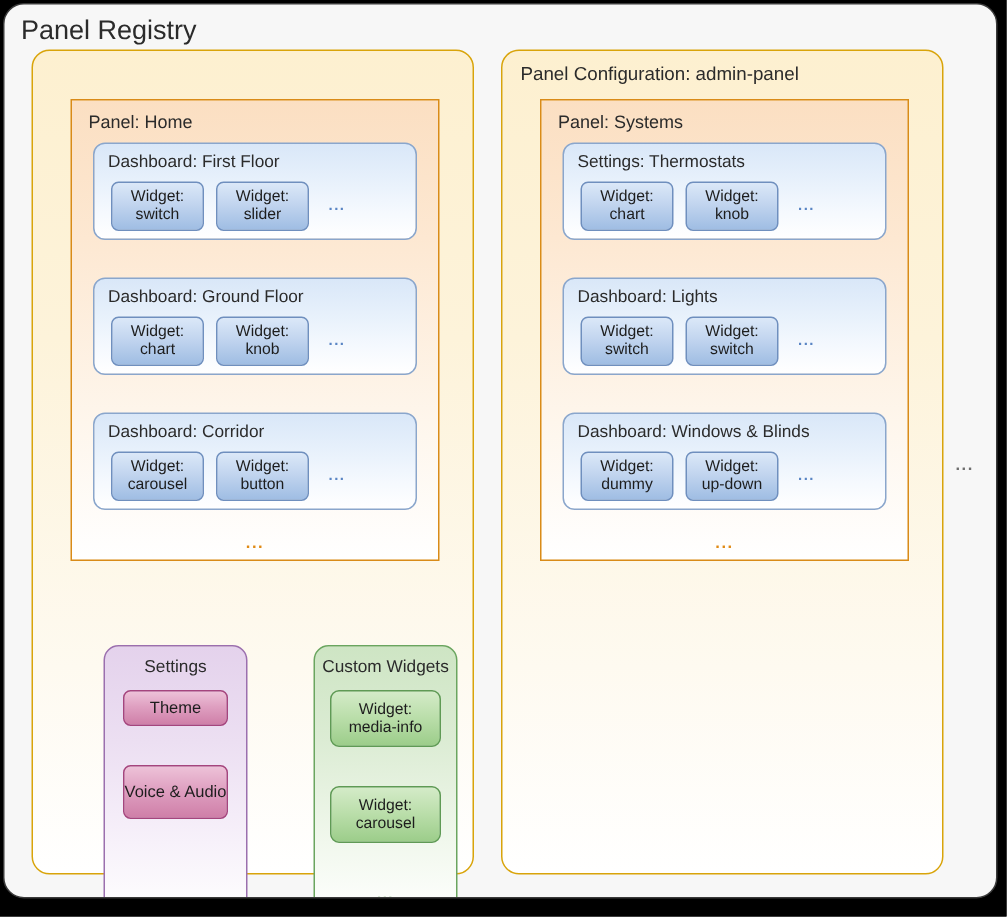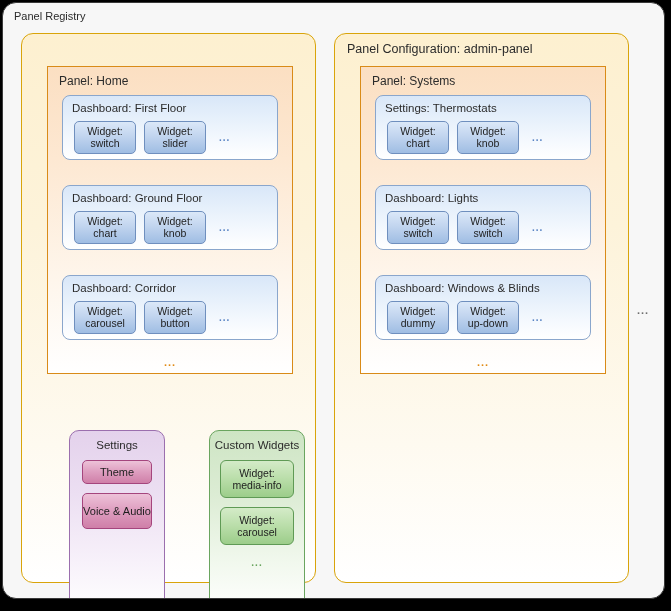--- a/index.html
+++ b/index.html
@@ -25,21 +25,21 @@
     background: #f7f7f7;
     border: 1px solid #3a3a3a;
     border-radius: 14px;
     box-shadow: 2px 3px 4px rgba(0,0,0,0.55);
     overflow: hidden;
   }
   .registry-title {
     position: absolute;
     left: 11px;
     top: 7px;
-    font-size: 11px;
+    font-size: 18px;
     color: #2b2b2b;
     white-space: nowrap;
   }
 
   
   .config {
     position: absolute;
     top: 30px;
     width: 295px;
     height: 550px;
@@ -177,21 +177,21 @@
   .custom-a   { left: 187px; }
 
   .group-items {
     position: absolute;
     left: 0;
     right: 0;
     top: 29px;
     display: flex;
     flex-direction: column;
     align-items: center;
-    gap: 9px;
+    gap: 26px;
   }
   .chip-pink {
     width: 70px;
     height: 24px;
     box-sizing: border-box;
     border: 1px solid #a5457d;
     border-radius: 5px;
     background: linear-gradient(to bottom, #edc2d8 0%, #dfa0c1 45%, #cf7fa8 100%);
     display: flex;
     flex-direction: column;

